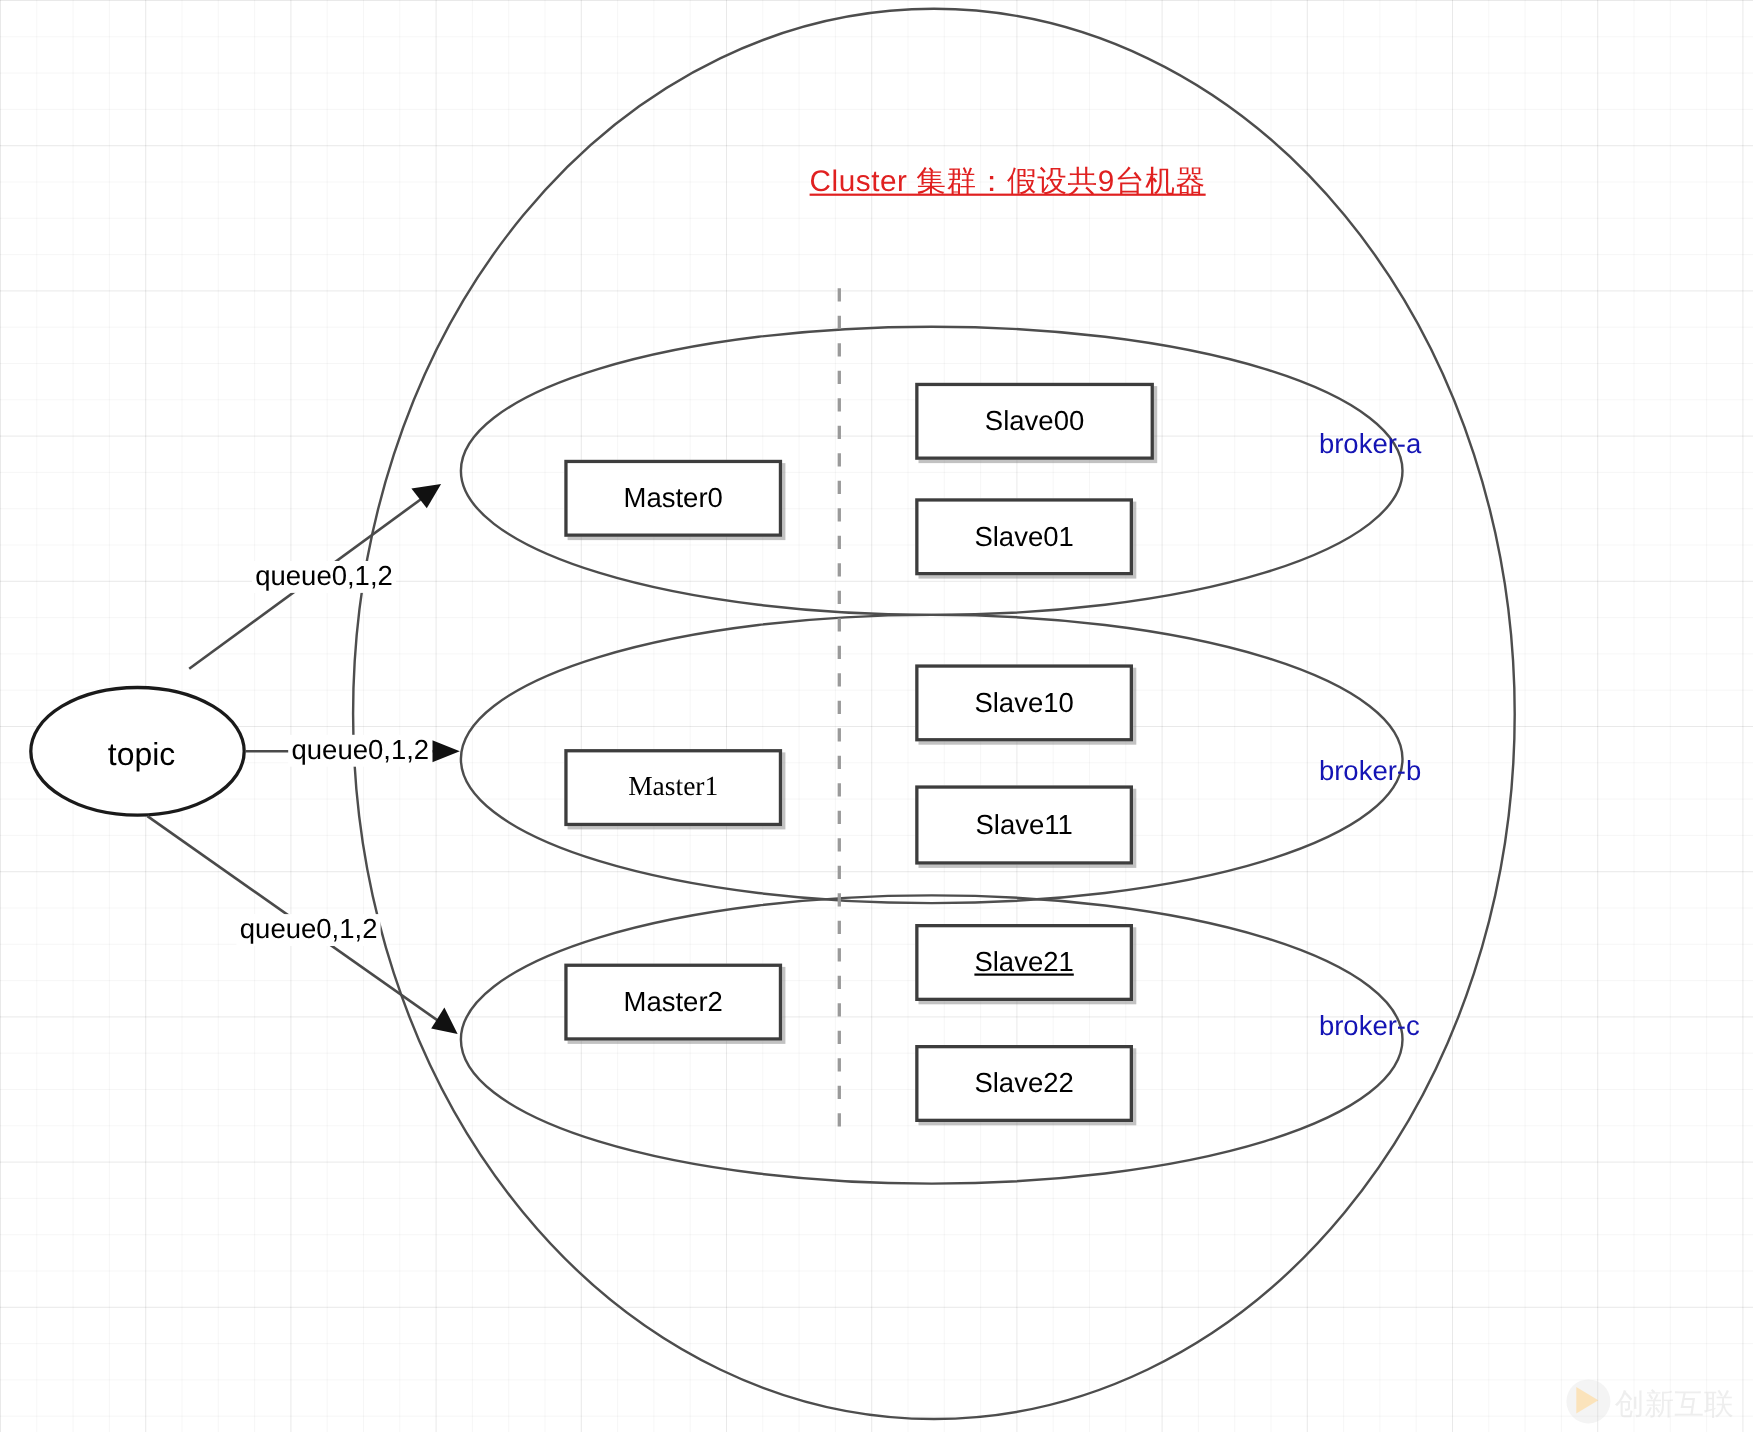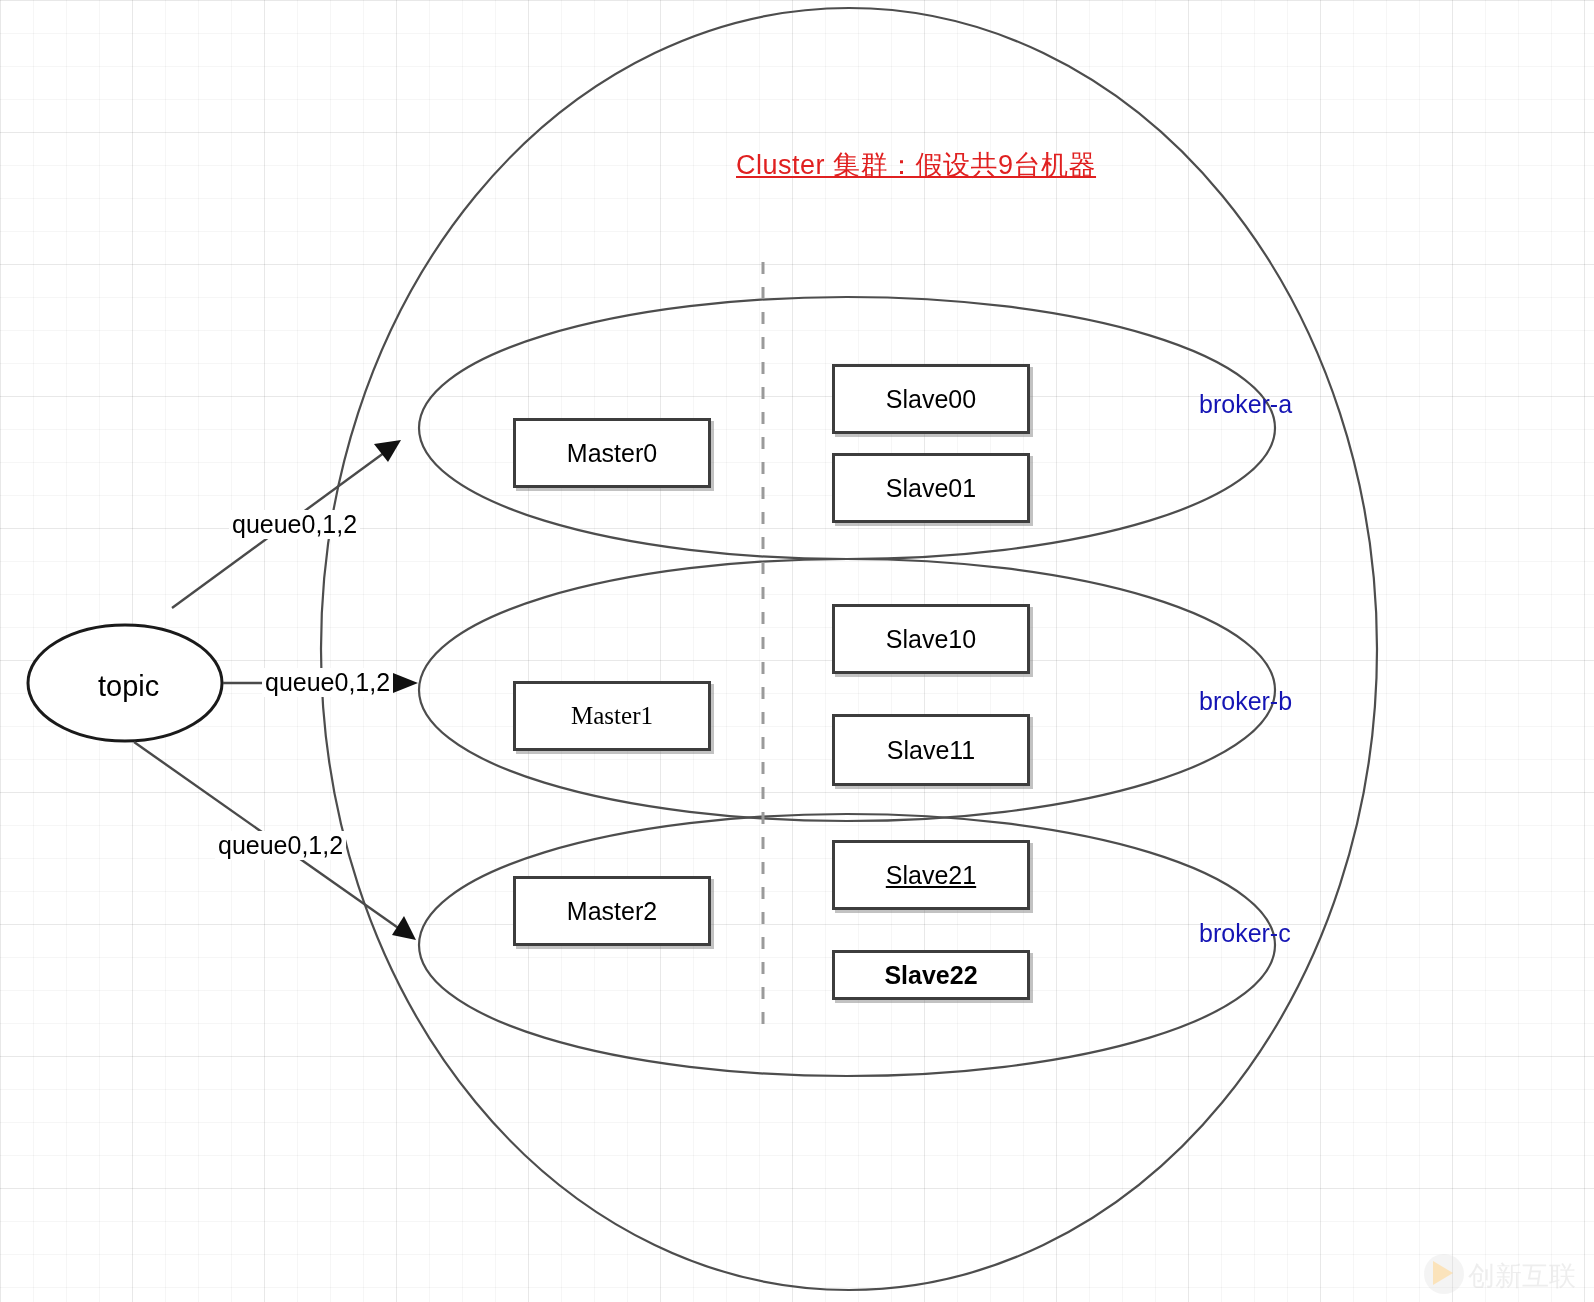--- a/index.html
+++ b/index.html
@@ -171,29 +171,29 @@
 
   <div class="lbl queue-label" style="left:229px; top:510px;">queue0,1,2</div>
   <div class="lbl queue-label" style="left:262px; top:668px;">queue0,1,2</div>
   <div class="lbl queue-label" style="left:215px; top:831px;">queue0,1,2</div>
 
   <div class="lbl broker-label" style="left:1199px; top:392px;">broker-a</div>
   <div class="lbl broker-label" style="left:1199px; top:689px;">broker-b</div>
   <div class="lbl broker-label" style="left:1199px; top:921px;">broker-c</div>
 
   <div class="node-box" style="left:513px; top:418px; width:198px; height:70px;">Master0</div>
-  <div class="node-box" style="left:832px; top:348px; width:198px; height:70px;margin-top:16px;">Slave00</div>
+  <div class="node-box" style="left:832px; top:348px; width:217px; height:70px;">Slave00</div>
   <div class="node-box" style="left:832px; top:453px; width:198px; height:70px;">Slave01</div>
 
   <div class="node-box" style="left:513px; top:681px; width:198px; height:70px;font-family:Liberation Serif, serif;">Master1</div>
   <div class="node-box" style="left:832px; top:604px; width:198px; height:70px;">Slave10</div>
   <div class="node-box" style="left:832px; top:714px; width:198px; height:72px;">Slave11</div>
 
   <div class="node-box" style="left:513px; top:876px; width:198px; height:70px;">Master2</div>
   <div class="node-box" style="left:832px; top:840px; width:198px; height:70px;text-decoration:underline;">Slave21</div>
-  <div class="node-box" style="left:832px; top:950px; width:198px; height:50px;font-weight:bold;">Slave22</div>
+  <div class="node-box" style="left:832px; top:950px; width:198px; height:70px;">Slave22</div>
 
   <div class="watermark">
     <div class="wm-mark"></div>
     <div class="wm-text">创新互联</div>
   </div>
 
 </div>
 
 </body></html>

